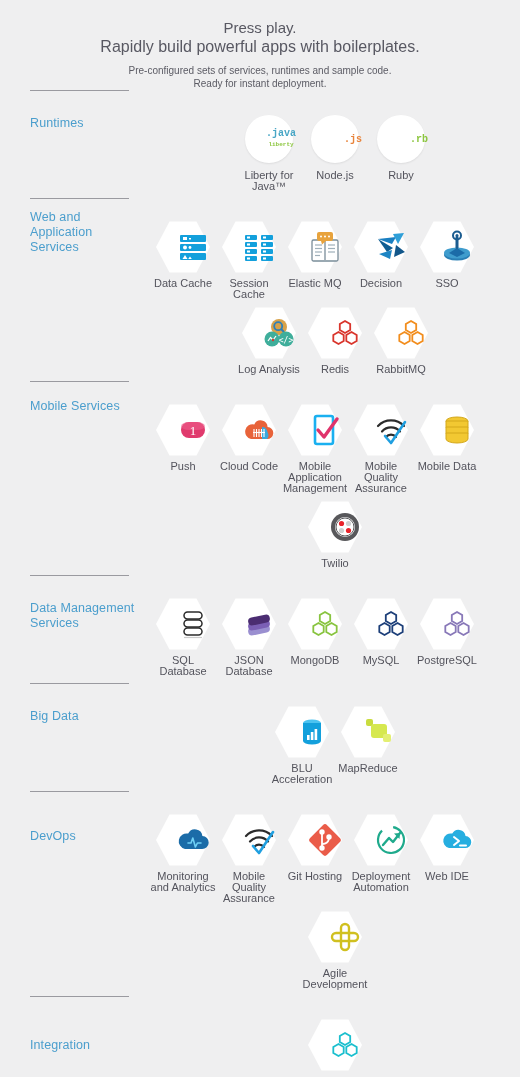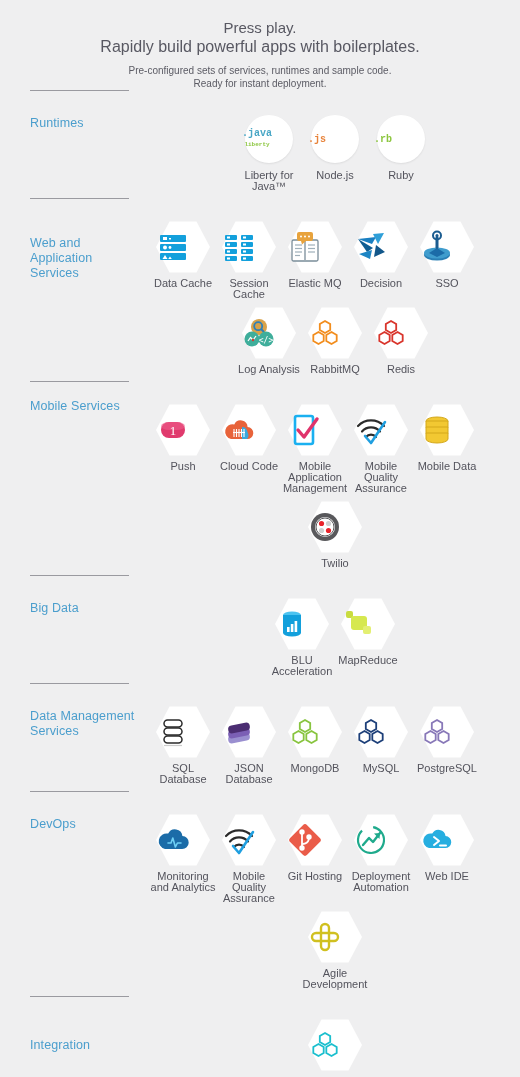--- a/index.html
+++ b/index.html
@@ -34,21 +34,21 @@
   .row.center{justify-content:center;}
 
   
   .tile{
     width:66px;
     display:flex;flex-direction:column;align-items:center;
     margin-bottom:6px;
   }
   .badge{
     width:54px;height:54px;position:relative;
-    display:flex;align-items:center;justify-content:flex-start;
+    display:flex;align-items:center;justify-content:flex-end;
   }
   .hex{
     width:54px;height:54px;background:#ffffff;
     clip-path:polygon(25% 3%,75% 3%,100% 50%,75% 97%,25% 97%,0% 50%);
     position:absolute;left:0;top:0;
     filter:drop-shadow(0 1px 1px rgba(0,0,0,.10));
   }
   .circ{
     width:48px;height:48px;background:#fff;border-radius:50%;
     position:absolute;left:3px;top:3px;
@@ -104,21 +104,21 @@
                 <div class="circ"></div>
                 <div class="runtime-txt"><span style="color:#8cc63f">.rb</span></div>
               </div>
               <div class="tile-label">Ruby</div>
             </div>
           </div>
         </div>
       </div>
       <div class="section" style="padding-top: 14px;">
         <div class="divider"></div>
-        <div class="sec-label" style="top: 38px; width: 110px;">Web and Application Services</div>
+        <div class="sec-label" style="top: 12px; width: 110px;">Web and Application Services</div>
         <div class="rows">
           <div class="row">
             <div class="tile">
               <div class="badge">
                 <div class="hex"></div>
                 <span style="position: relative; z-index: 2; line-height: 0;">
                   <svg class="glyph" viewBox="0 0 34 34" xmlns="http://www.w3.org/2000/svg">
                     <g fill="#13a0dc">
                       <rect x="4" y="5" width="26" height="7" rx="1"></rect>
                       <rect x="4" y="14" width="26" height="7" rx="1"></rect>
@@ -244,44 +244,44 @@
                   </svg>
                 </span>
               </div>
               <div class="tile-label">Log Analysis</div>
             </div>
             <div class="tile">
               <div class="badge">
                 <div class="hex"></div>
                 <span style="position: relative; z-index: 2; line-height: 0;">
                   <svg class="glyph" viewBox="0 0 34 34" xmlns="http://www.w3.org/2000/svg">
+                    <g fill="none" stroke="#d9352c" stroke-width="1.8">
+                      <path transform="translate(17,11)" d="M0,-6 L5.2,-3 L5.2,3 L0,6 L-5.2,3 L-5.2,-3 Z"></path>
+                      <path transform="translate(10.5,22)" d="M0,-6 L5.2,-3 L5.2,3 L0,6 L-5.2,3 L-5.2,-3 Z"></path>
+                      <path transform="translate(23.5,22)" d="M0,-6 L5.2,-3 L5.2,3 L0,6 L-5.2,3 L-5.2,-3 Z"></path>
+                    </g>
+                  </svg>
+                </span>
+              </div>
+              <div class="tile-label">Redis</div>
+            </div>
+            <div class="tile">
+              <div class="badge">
+                <div class="hex"></div>
+                <span style="position: relative; z-index: 2; line-height: 0;">
+                  <svg class="glyph" viewBox="0 0 34 34" xmlns="http://www.w3.org/2000/svg">
                     <g fill="none" stroke="#f28d1d" stroke-width="1.8">
                       <path transform="translate(17,11)" d="M0,-6 L5.2,-3 L5.2,3 L0,6 L-5.2,3 L-5.2,-3 Z"></path>
                       <path transform="translate(10.5,22)" d="M0,-6 L5.2,-3 L5.2,3 L0,6 L-5.2,3 L-5.2,-3 Z"></path>
                       <path transform="translate(23.5,22)" d="M0,-6 L5.2,-3 L5.2,3 L0,6 L-5.2,3 L-5.2,-3 Z"></path>
                     </g>
                   </svg>
                 </span>
               </div>
               <div class="tile-label">RabbitMQ</div>
-            </div>
-            <div class="tile">
-              <div class="badge">
-                <div class="hex"></div>
-                <span style="position: relative; z-index: 2; line-height: 0;">
-                  <svg class="glyph" viewBox="0 0 34 34" xmlns="http://www.w3.org/2000/svg">
-                    <g fill="none" stroke="#d9352c" stroke-width="1.8">
-                      <path transform="translate(17,11)" d="M0,-6 L5.2,-3 L5.2,3 L0,6 L-5.2,3 L-5.2,-3 Z"></path>
-                      <path transform="translate(10.5,22)" d="M0,-6 L5.2,-3 L5.2,3 L0,6 L-5.2,3 L-5.2,-3 Z"></path>
-                      <path transform="translate(23.5,22)" d="M0,-6 L5.2,-3 L5.2,3 L0,6 L-5.2,3 L-5.2,-3 Z"></path>
-                    </g>
-                  </svg>
-                </span>
-              </div>
-              <div class="tile-label">Redis</div>
             </div>
           </div>
         </div>
       </div>
       <div class="section" style="padding-top: 14px;">
         <div class="divider"></div>
         <div class="sec-label" style="top: 18px; width: 110px;">Mobile Services</div>
         <div class="rows">
           <div class="row">
             <div class="tile">
@@ -378,20 +378,104 @@
                   </svg>
                 </span>
               </div>
               <div class="tile-label">Twilio</div>
             </div>
           </div>
         </div>
       </div>
       <div class="section" style="padding-top: 14px;">
         <div class="divider"></div>
+        <div class="sec-label" style="top: 26px; width: 110px;">Data Management Services</div>
+        <div class="rows">
+          <div class="row">
+            <div class="tile">
+              <div class="badge">
+                <div class="hex"></div>
+                <span style="position: relative; z-index: 2; line-height: 0;">
+                  <svg class="glyph" viewBox="0 0 34 34" xmlns="http://www.w3.org/2000/svg">
+                    <g fill="none" stroke="#2b2b2b" stroke-width="1.5">
+                      <rect x="8" y="5" width="18" height="7" rx="3.5"></rect>
+                      <rect x="8" y="13" width="18" height="7" rx="3.5"></rect>
+                      <rect x="8" y="21" width="18" height="7" rx="3.5"></rect>
+                    </g>
+                    <line x1="8" y1="30.5" x2="26" y2="30.5" stroke="#cccccc" stroke-width="1.2"></line>
+                  </svg>
+                </span>
+              </div>
+              <div class="tile-label">SQL Database</div>
+            </div>
+            <div class="tile">
+              <div class="badge">
+                <div class="hex"></div>
+                <span style="position: relative; z-index: 2; line-height: 0;">
+                  <svg class="glyph" viewBox="0 0 34 34" xmlns="http://www.w3.org/2000/svg">
+                    <g>
+                      <rect x="6" y="19" width="22" height="8" rx="4" fill="#9a8fd0" transform="rotate(-12 17 23)"></rect>
+                      <rect x="6" y="14" width="22" height="8" rx="4" fill="#7b5fb5" transform="rotate(-12 17 18)"></rect>
+                      <rect x="6" y="9" width="22" height="8" rx="4" fill="#4b2d72" transform="rotate(-12 17 13)"></rect>
+                    </g>
+                  </svg>
+                </span>
+              </div>
+              <div class="tile-label">JSON Database</div>
+            </div>
+            <div class="tile">
+              <div class="badge">
+                <div class="hex"></div>
+                <span style="position: relative; z-index: 2; line-height: 0;">
+                  <svg class="glyph" viewBox="0 0 34 34" xmlns="http://www.w3.org/2000/svg">
+                    <g fill="none" stroke="#88c43f" stroke-width="1.8">
+                      <path transform="translate(17,11)" d="M0,-6 L5.2,-3 L5.2,3 L0,6 L-5.2,3 L-5.2,-3 Z"></path>
+                      <path transform="translate(10.5,22)" d="M0,-6 L5.2,-3 L5.2,3 L0,6 L-5.2,3 L-5.2,-3 Z"></path>
+                      <path transform="translate(23.5,22)" d="M0,-6 L5.2,-3 L5.2,3 L0,6 L-5.2,3 L-5.2,-3 Z"></path>
+                    </g>
+                  </svg>
+                </span>
+              </div>
+              <div class="tile-label">MongoDB</div>
+            </div>
+            <div class="tile">
+              <div class="badge">
+                <div class="hex"></div>
+                <span style="position: relative; z-index: 2; line-height: 0;">
+                  <svg class="glyph" viewBox="0 0 34 34" xmlns="http://www.w3.org/2000/svg">
+                    <g fill="none" stroke="#1d3f79" stroke-width="1.8">
+                      <path transform="translate(17,11)" d="M0,-6 L5.2,-3 L5.2,3 L0,6 L-5.2,3 L-5.2,-3 Z"></path>
+                      <path transform="translate(10.5,22)" d="M0,-6 L5.2,-3 L5.2,3 L0,6 L-5.2,3 L-5.2,-3 Z"></path>
+                      <path transform="translate(23.5,22)" d="M0,-6 L5.2,-3 L5.2,3 L0,6 L-5.2,3 L-5.2,-3 Z"></path>
+                    </g>
+                  </svg>
+                </span>
+              </div>
+              <div class="tile-label">MySQL</div>
+            </div>
+            <div class="tile">
+              <div class="badge">
+                <div class="hex"></div>
+                <span style="position: relative; z-index: 2; line-height: 0;">
+                  <svg class="glyph" viewBox="0 0 34 34" xmlns="http://www.w3.org/2000/svg">
+                    <g fill="none" stroke="#8878b8" stroke-width="1.8">
+                      <path transform="translate(17,11)" d="M0,-6 L5.2,-3 L5.2,3 L0,6 L-5.2,3 L-5.2,-3 Z"></path>
+                      <path transform="translate(10.5,22)" d="M0,-6 L5.2,-3 L5.2,3 L0,6 L-5.2,3 L-5.2,-3 Z"></path>
+                      <path transform="translate(23.5,22)" d="M0,-6 L5.2,-3 L5.2,3 L0,6 L-5.2,3 L-5.2,-3 Z"></path>
+                    </g>
+                  </svg>
+                </span>
+              </div>
+              <div class="tile-label">PostgreSQL</div>
+            </div>
+          </div>
+        </div>
+      </div>
+      <div class="section" style="padding-top: 14px;">
+        <div class="divider"></div>
         <div class="sec-label" style="top: 26px; width: 110px;">Big Data</div>
         <div class="rows">
           <div class="row center">
             <div class="tile">
               <div class="badge">
                 <div class="hex"></div>
                 <span style="position: relative; z-index: 2; line-height: 0;">
                   <svg class="glyph" viewBox="0 0 34 34" xmlns="http://www.w3.org/2000/svg">
                     <ellipse cx="17" cy="8" rx="9" ry="3.5" fill="#4cc3f0"></ellipse>
                     <path d="M8 8 v18 a9 3.5 0 0 0 18 0 V8 Z" fill="#13a0dc"></path>
@@ -416,105 +500,21 @@
                   </svg>
                 </span>
               </div>
               <div class="tile-label">MapReduce</div>
             </div>
           </div>
         </div>
       </div>
       <div class="section" style="padding-top: 14px;">
         <div class="divider"></div>
-        <div class="sec-label" style="top: 26px; width: 110px;">Data Management Services</div>
-        <div class="rows">
-          <div class="row">
-            <div class="tile">
-              <div class="badge">
-                <div class="hex"></div>
-                <span style="position: relative; z-index: 2; line-height: 0;">
-                  <svg class="glyph" viewBox="0 0 34 34" xmlns="http://www.w3.org/2000/svg">
-                    <g fill="none" stroke="#2b2b2b" stroke-width="1.5">
-                      <rect x="8" y="5" width="18" height="7" rx="3.5"></rect>
-                      <rect x="8" y="13" width="18" height="7" rx="3.5"></rect>
-                      <rect x="8" y="21" width="18" height="7" rx="3.5"></rect>
-                    </g>
-                    <line x1="8" y1="30.5" x2="26" y2="30.5" stroke="#cccccc" stroke-width="1.2"></line>
-                  </svg>
-                </span>
-              </div>
-              <div class="tile-label">SQL Database</div>
-            </div>
-            <div class="tile">
-              <div class="badge">
-                <div class="hex"></div>
-                <span style="position: relative; z-index: 2; line-height: 0;">
-                  <svg class="glyph" viewBox="0 0 34 34" xmlns="http://www.w3.org/2000/svg">
-                    <g>
-                      <rect x="6" y="19" width="22" height="8" rx="4" fill="#9a8fd0" transform="rotate(-12 17 23)"></rect>
-                      <rect x="6" y="14" width="22" height="8" rx="4" fill="#7b5fb5" transform="rotate(-12 17 18)"></rect>
-                      <rect x="6" y="9" width="22" height="8" rx="4" fill="#4b2d72" transform="rotate(-12 17 13)"></rect>
-                    </g>
-                  </svg>
-                </span>
-              </div>
-              <div class="tile-label">JSON Database</div>
-            </div>
-            <div class="tile">
-              <div class="badge">
-                <div class="hex"></div>
-                <span style="position: relative; z-index: 2; line-height: 0;">
-                  <svg class="glyph" viewBox="0 0 34 34" xmlns="http://www.w3.org/2000/svg">
-                    <g fill="none" stroke="#88c43f" stroke-width="1.8">
-                      <path transform="translate(17,11)" d="M0,-6 L5.2,-3 L5.2,3 L0,6 L-5.2,3 L-5.2,-3 Z"></path>
-                      <path transform="translate(10.5,22)" d="M0,-6 L5.2,-3 L5.2,3 L0,6 L-5.2,3 L-5.2,-3 Z"></path>
-                      <path transform="translate(23.5,22)" d="M0,-6 L5.2,-3 L5.2,3 L0,6 L-5.2,3 L-5.2,-3 Z"></path>
-                    </g>
-                  </svg>
-                </span>
-              </div>
-              <div class="tile-label">MongoDB</div>
-            </div>
-            <div class="tile">
-              <div class="badge">
-                <div class="hex"></div>
-                <span style="position: relative; z-index: 2; line-height: 0;">
-                  <svg class="glyph" viewBox="0 0 34 34" xmlns="http://www.w3.org/2000/svg">
-                    <g fill="none" stroke="#1d3f79" stroke-width="1.8">
-                      <path transform="translate(17,11)" d="M0,-6 L5.2,-3 L5.2,3 L0,6 L-5.2,3 L-5.2,-3 Z"></path>
-                      <path transform="translate(10.5,22)" d="M0,-6 L5.2,-3 L5.2,3 L0,6 L-5.2,3 L-5.2,-3 Z"></path>
-                      <path transform="translate(23.5,22)" d="M0,-6 L5.2,-3 L5.2,3 L0,6 L-5.2,3 L-5.2,-3 Z"></path>
-                    </g>
-                  </svg>
-                </span>
-              </div>
-              <div class="tile-label">MySQL</div>
-            </div>
-            <div class="tile">
-              <div class="badge">
-                <div class="hex"></div>
-                <span style="position: relative; z-index: 2; line-height: 0;">
-                  <svg class="glyph" viewBox="0 0 34 34" xmlns="http://www.w3.org/2000/svg">
-                    <g fill="none" stroke="#8878b8" stroke-width="1.8">
-                      <path transform="translate(17,11)" d="M0,-6 L5.2,-3 L5.2,3 L0,6 L-5.2,3 L-5.2,-3 Z"></path>
-                      <path transform="translate(10.5,22)" d="M0,-6 L5.2,-3 L5.2,3 L0,6 L-5.2,3 L-5.2,-3 Z"></path>
-                      <path transform="translate(23.5,22)" d="M0,-6 L5.2,-3 L5.2,3 L0,6 L-5.2,3 L-5.2,-3 Z"></path>
-                    </g>
-                  </svg>
-                </span>
-              </div>
-              <div class="tile-label">PostgreSQL</div>
-            </div>
-          </div>
-        </div>
-      </div>
-      <div class="section" style="padding-top: 14px;">
-        <div class="divider"></div>
-        <div class="sec-label" style="top: 26px; width: 110px;">DevOps</div>
+        <div class="sec-label" style="top: 38px; width: 110px;">DevOps</div>
         <div class="rows">
           <div class="row">
             <div class="tile">
               <div class="badge">
                 <div class="hex"></div>
                 <span style="position: relative; z-index: 2; line-height: 0;">
                   <svg class="glyph" viewBox="0 0 34 34" xmlns="http://www.w3.org/2000/svg">
                     <path d="M9 26 h17 a6.5 6.5 0 0 0 .4-13 a7.5 7.5 0 0 0 -14.2-2.4 A6.5 6.5 0 0 0 9 26 Z" fill="#1b6ca8"></path>
                     <path d="M12 20 h3 l1.8-5 l2.6 9 l2-4 h3.6" fill="none" stroke="#6fd0f5" stroke-width="1.6" stroke-linejoin="round" stroke-linecap="round"></path>
                   </svg>

